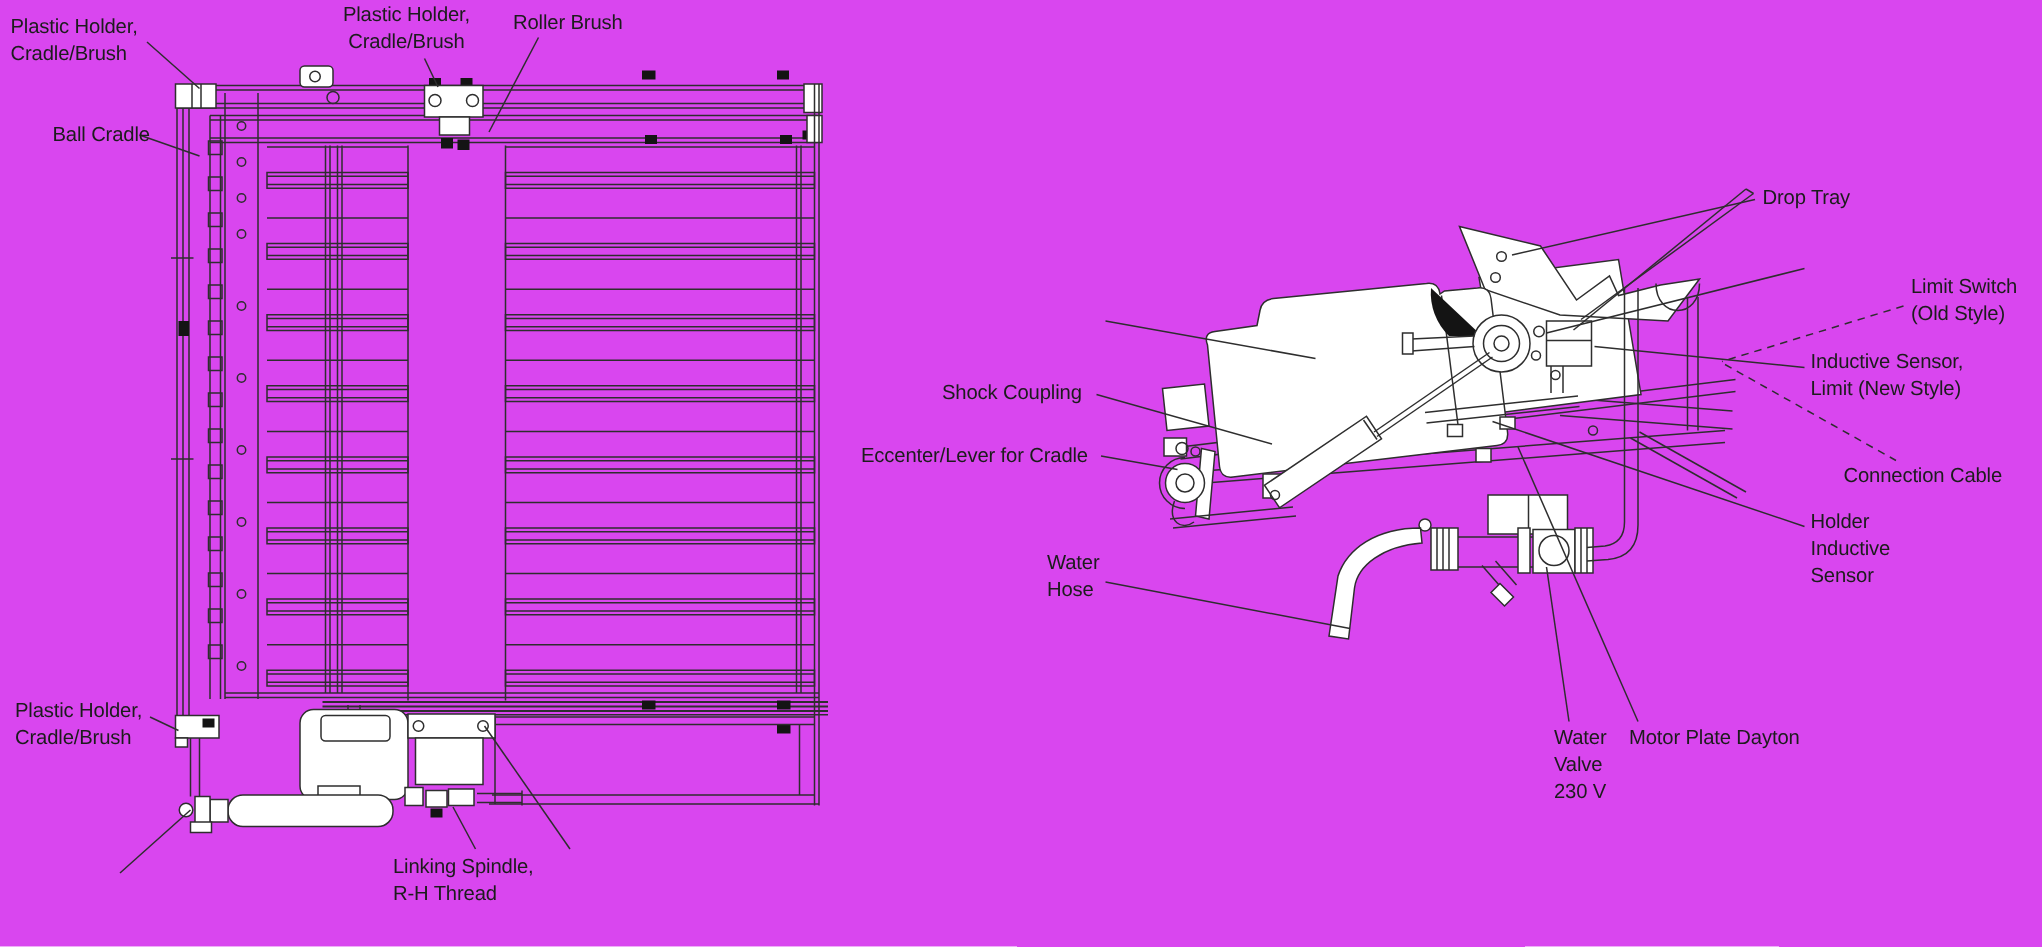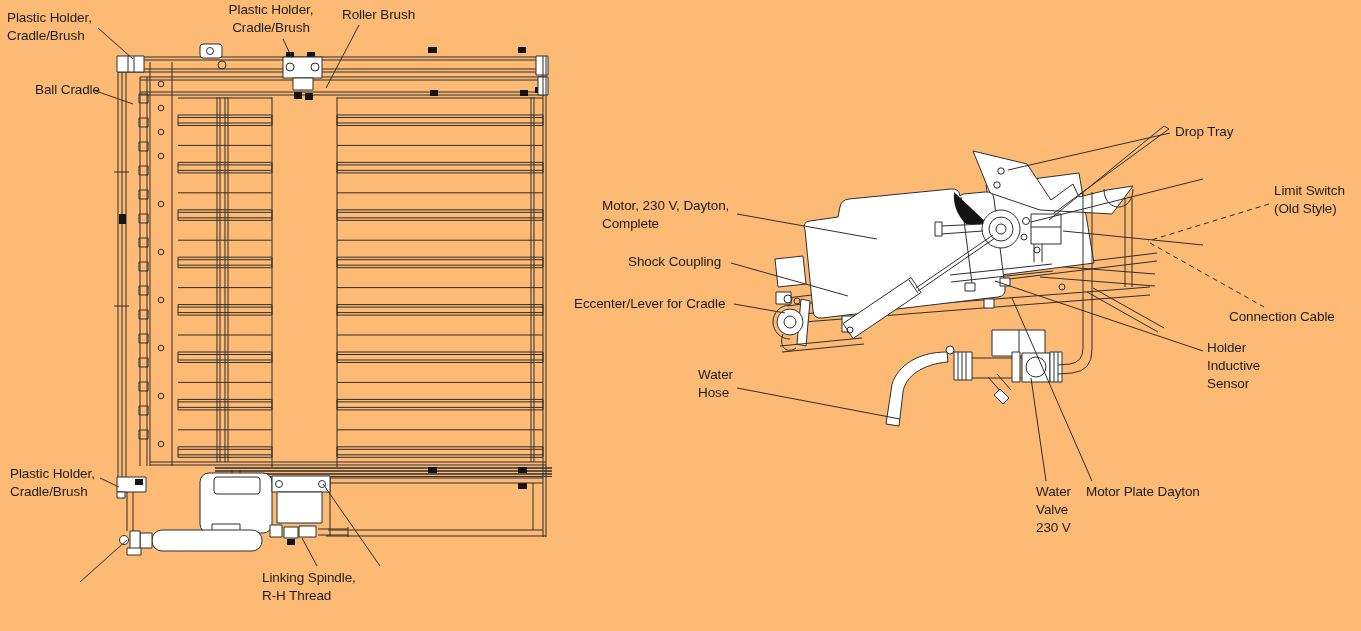--- a/index.html
+++ b/index.html
@@ -1,17 +1,17 @@
 <!DOCTYPE html>
 <html><head>
 <meta charset="utf-8">
 <style>
   html,body{margin:0;padding:0;background:#fff;}
   #stage{
-    position:relative;width:1361px;height:631px;background:#fdba74;
+    position:relative;width:1361px;height:631px;background:#d946ef;
     font-family:"Liberation Sans", sans-serif;overflow:hidden;
   }
   #artwork{position:absolute;left:0;top:0;}
   #artwork *{vector-effect:non-scaling-stroke;}
   .label{
     position:absolute;color:#1c1c1c;font-size:13.5px;line-height:18px;
     white-space:pre-line;letter-spacing:-0.1px;
   }
   .label.center{text-align:center;}
   svg .ln{stroke:#2e2e2e;stroke-width:1;fill:none;}
@@ -400,29 +400,29 @@
 <div class="label" style="left:7px;top:9px">Plastic Holder,
 Cradle/Brush</div>
 <div class="label" style="left:35px;top:81px">Ball Cradle</div>
 <div class="label center" style="left:225px;top:1px;width:92px">Plastic Holder,
 Cradle/Brush</div>
 <div class="label" style="left:342px;top:6px">Roller Brush</div>
 <div class="label" style="left:10px;top:465px">Plastic Holder,
 Cradle/Brush</div>
 <div class="label" style="left:262px;top:569px">Linking Spindle,
 R-H Thread</div>
-<div class="label" style="left:602px;top:197px">Motor, 230 V, Dayton,
-Complete</div>
 <div class="label" style="left:628px;top:253px">Shock Coupling</div>
 <div class="label" style="left:574px;top:295px">Eccenter/Lever for Cradle</div>
 <div class="label" style="left:698px;top:366px">Water
 Hose</div>
 <div class="label" style="left:1175px;top:123px">Drop Tray</div>
 <div class="label" style="left:1274px;top:182px">Limit Switch
 (Old Style)</div>
+<div class="label" style="left:1207px;top:232px">Inductive Sensor,
+Limit (New Style)</div>
 <div class="label" style="left:1229px;top:308px">Connection Cable</div>
 <div class="label" style="left:1207px;top:339px">Holder
 Inductive
 Sensor</div>
 <div class="label" style="left:1036px;top:483px">Water
 Valve
 230 V</div>
 <div class="label" style="left:1086px;top:483px">Motor Plate Dayton</div>
 
 </div>

